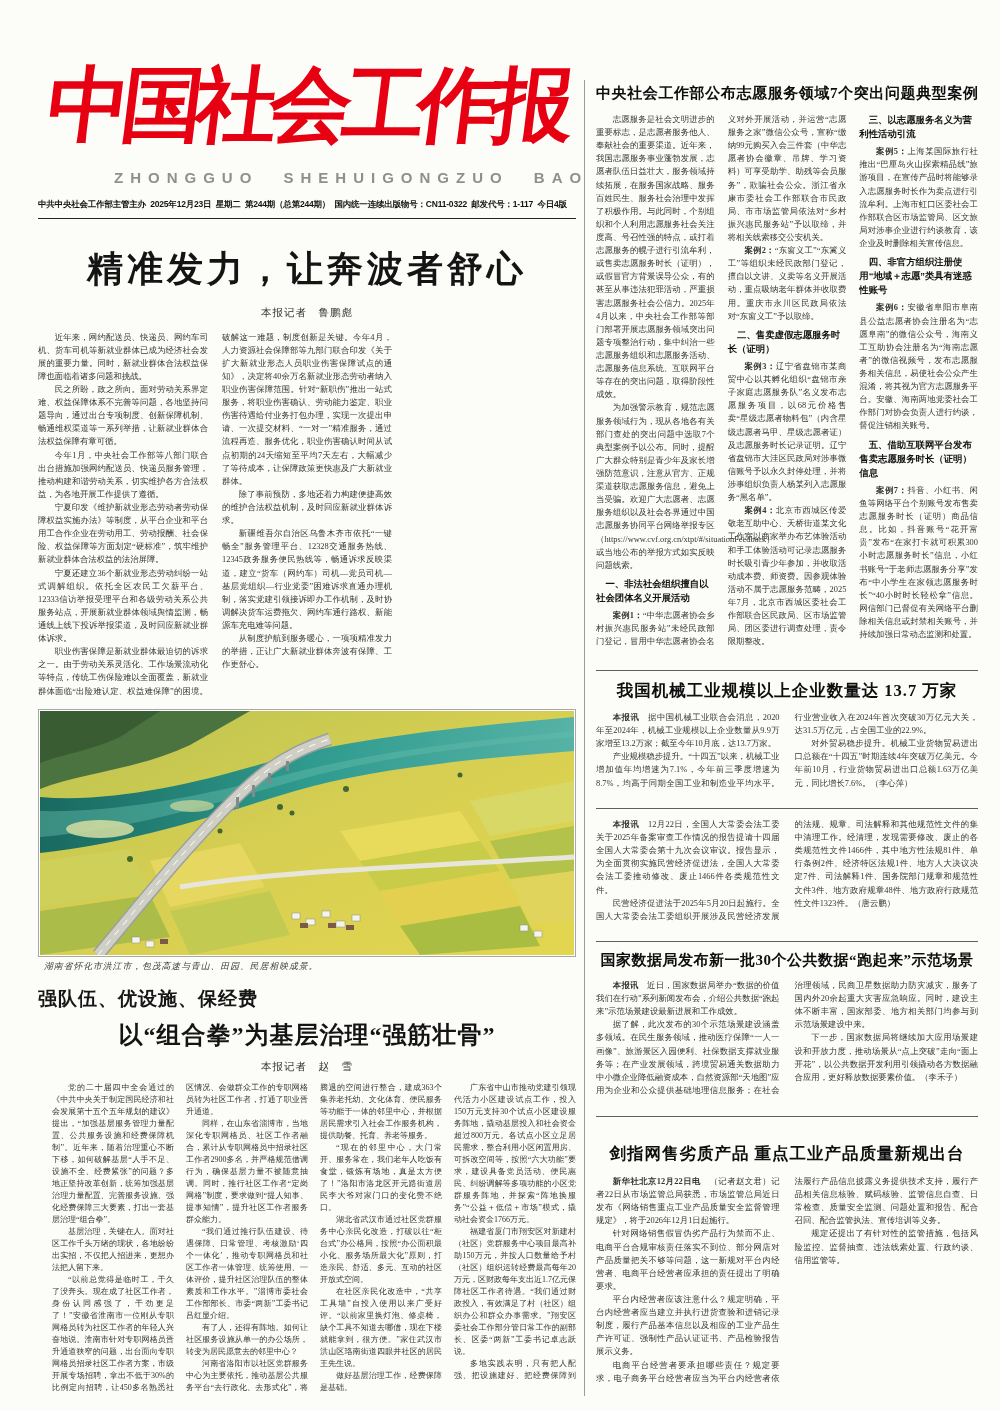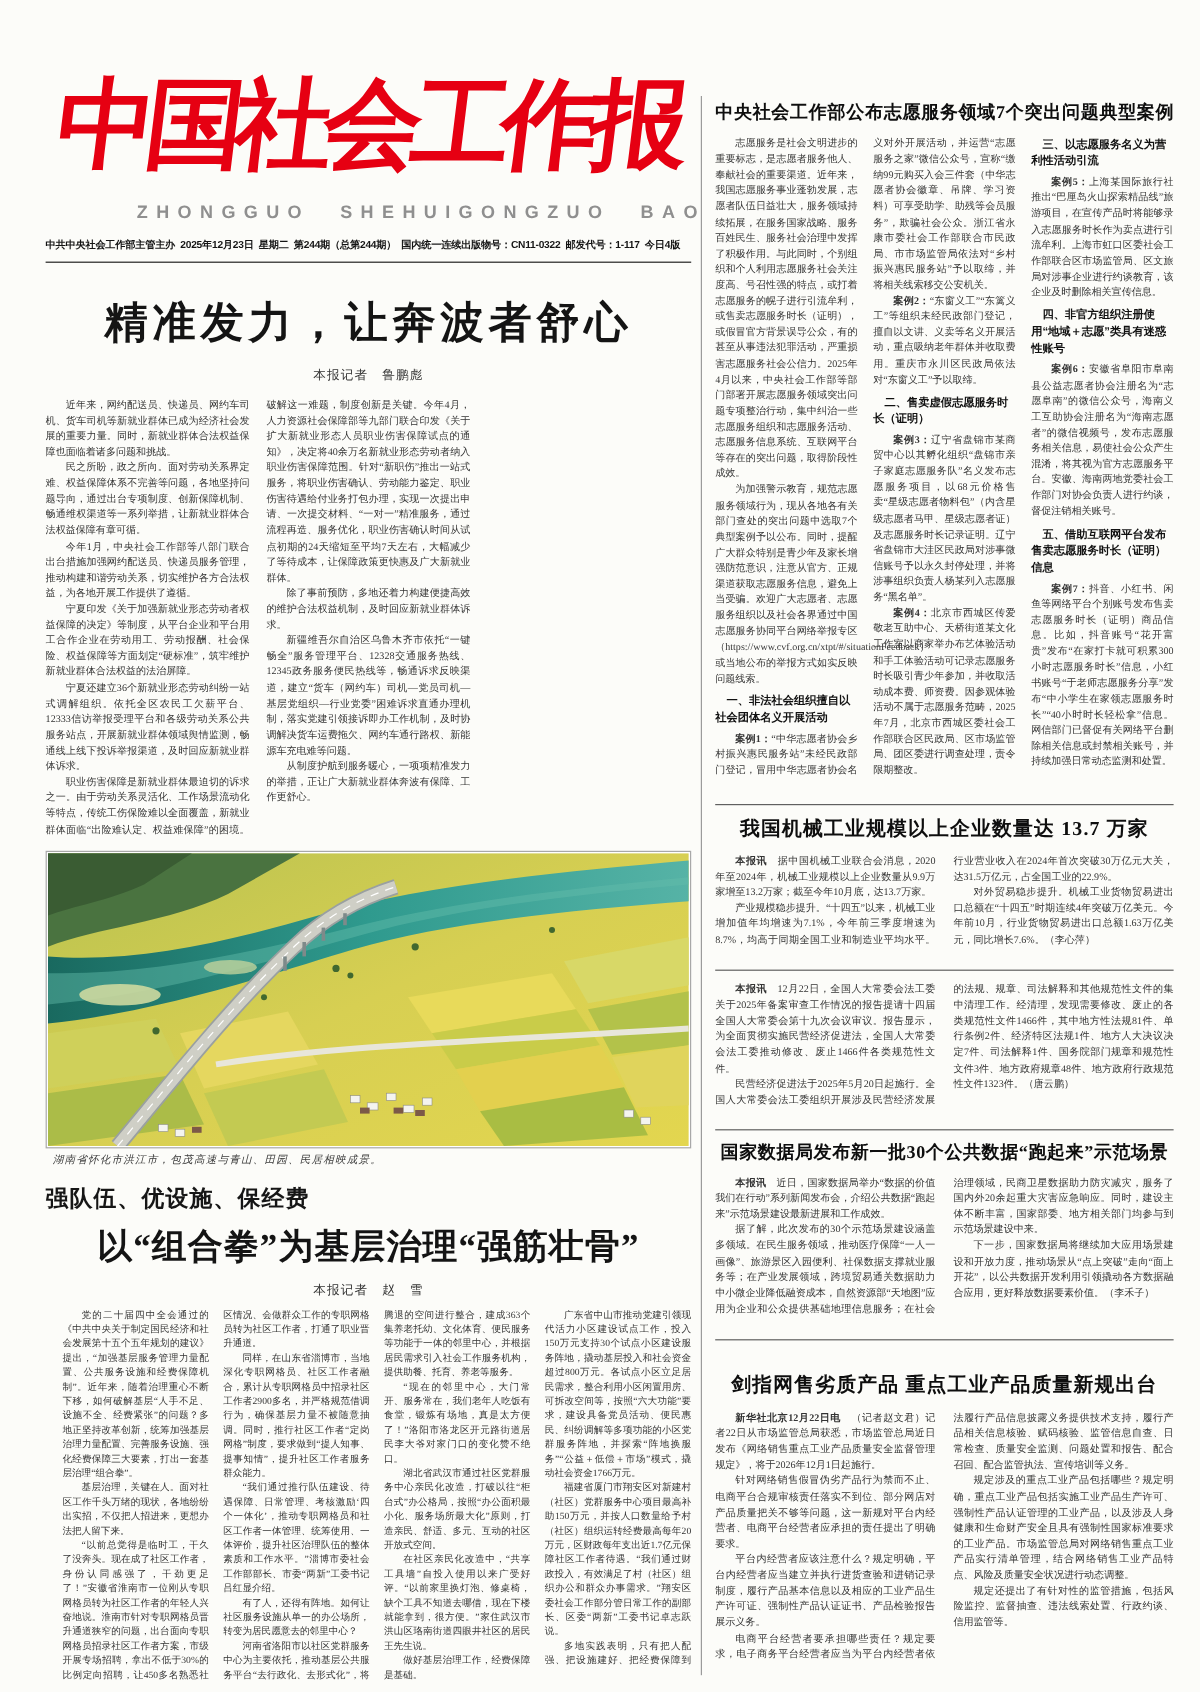--- a/index.html
+++ b/index.html
@@ -43,21 +43,21 @@
   .lead-byline{ margin-top:12px; }
   .lead-body{ margin-top:11px; height:368px; column-count:3; column-gap:14px; column-fill:auto; overflow:hidden; }
 
   
   .photo-frame{ margin-top:10px; border:1px solid #a8a8a8; padding:1px; background:#fff; }
   svg.photo{ display:block; width:100%; height:244px; }
   .caption{ margin:4px 0 0 6px; font-size:8.8px; font-style:italic; color:#3a3a3a; letter-spacing:1px; }
 
   
   .kicker{ margin-top:13px; font-size:19px; font-weight:900; color:#161616; letter-spacing:1px; }
-  .g-headline{ margin-top:7px; text-align:center; font-size:29px; font-weight:900; letter-spacing:1px; color:#141414; white-space:nowrap; }
+  .g-headline{ margin-top:7px; text-align:center; font-size:24px; font-weight:900; letter-spacing:1px; color:#141414; white-space:nowrap; }
   .g-byline{ margin-top:9px; }
   .g-body{ margin-top:8px; height:318px; column-count:4; column-gap:12px; column-fill:auto; overflow:hidden;margin-left:14px; }
   .g-body .para{ font-size:8px; line-height:1.5; }
 
   
   .vol-headline{
     margin-top:12px; font-size:15px; font-weight:900; color:#0e0e0e;
     text-align:justify; text-align-last:justify; white-space:nowrap; letter-spacing:0;
   }
   .vol-body{ margin-top:10px; height:548px; column-count:3; column-gap:13px; column-fill:auto; overflow:hidden; }
@@ -88,21 +88,21 @@
       <div class="mast-rule"></div>
     </div>
 
     <div>
       <div class="lead-headline">精准发力，让奔波者舒心</div>
       <div class="byline lead-byline">本报记者　鲁鹏彪</div>
       <div class="lead-body">
           <p class="para">近年来，网约配送员、快递员、网约车司机、货车司机等新就业群体已成为经济社会发展的重要力量。同时，新就业群体合法权益保障也面临着诸多问题和挑战。</p>
           <p class="para">民之所盼，政之所向。面对劳动关系界定难、权益保障体系不完善等问题，各地坚持问题导向，通过出台专项制度、创新保障机制、畅通维权渠道等一系列举措，让新就业群体合法权益保障有章可循。</p>
           <p class="para">今年1月，中央社会工作部等八部门联合出台措施加强网约配送员、快递员服务管理，推动构建和谐劳动关系，切实维护各方合法权益，为各地开展工作提供了遵循。</p>
-          <p class="para">宁夏印发《关于加强新就业形态劳动者权益保障的决定》等制度，从平台企业和平台用工合作企业在劳动用工、劳动报酬、社会保险、权益保障等方面划定“硬标准”，筑牢维护新就业群体合法权益的法治屏障。</p>
+          <p class="para">宁夏印发《维护新就业形态劳动者劳动保障权益实施办法》等制度，从平台企业和平台用工合作企业在劳动用工、劳动报酬、社会保险、权益保障等方面划定“硬标准”，筑牢维护新就业群体合法权益的法治屏障。</p>
           <p class="para">宁夏还建立36个新就业形态劳动纠纷一站式调解组织。依托全区农民工欠薪平台、12333信访举报受理平台和各级劳动关系公共服务站点，开展新就业群体领域舆情监测，畅通线上线下投诉举报渠道，及时回应新就业群体诉求。</p>
           <p class="para">职业伤害保障是新就业群体最迫切的诉求之一。由于劳动关系灵活化、工作场景流动化等特点，传统工伤保险难以全面覆盖，新就业群体面临“出险难认定、权益难保障”的困境。破解这一难题，制度创新是关键。今年4月，人力资源社会保障部等九部门联合印发《关于扩大新就业形态人员职业伤害保障试点的通知》，决定将40余万名新就业形态劳动者纳入职业伤害保障范围。针对“新职伤”推出一站式服务，将职业伤害确认、劳动能力鉴定、职业伤害待遇给付业务打包办理，实现一次提出申请、一次提交材料、“一对一”精准服务，通过流程再造、服务优化，职业伤害确认时间从试点初期的24天缩短至平均7天左右，大幅减少了等待成本，让保障政策更快惠及广大新就业群体。</p>
           <p class="para">除了事前预防，多地还着力构建便捷高效的维护合法权益机制，及时回应新就业群体诉求。</p>
           <p class="para">新疆维吾尔自治区乌鲁木齐市依托“一键畅全”服务管理平台、12328交通服务热线、12345政务服务便民热线等，畅通诉求反映渠道，建立“货车（网约车）司机—党员司机—基层党组织—行业党委”困难诉求直通办理机制，落实党建引领接诉即办工作机制，及时协调解决货车运费拖欠、网约车通行路权、新能源车充电难等问题。</p>
           <p class="para">从制度护航到服务暖心，一项项精准发力的举措，正让广大新就业群体奔波有保障、工作更舒心。</p>
         </div>
     </div>
 
     <div class="photo-frame">
       <svg class="photo" viewBox="0 0 534 244" preserveAspectRatio="none">
@@ -265,18 +265,17 @@
 
     <div class="divider"></div>
 
     <div>
       <div class="headline-c qual-headline">剑指网售劣质产品  重点工业产品质量新规出台</div>
       <div class="two-col qual-body">
           <p class="para"><b>新华社北京12月22日电　</b>（记者赵文君）记者22日从市场监管总局获悉，市场监管总局近日发布《网络销售重点工业产品质量安全监督管理规定》，将于2026年12月1日起施行。</p>
           <p class="para">针对网络销售假冒伪劣产品行为禁而不止、电商平台合规审核责任落实不到位、部分网店对产品质量把关不够等问题，这一新规对平台内经营者、电商平台经营者应承担的责任提出了明确要求。</p>
           <p class="para">平台内经营者应该注意什么？规定明确，平台内经营者应当建立并执行进货查验和进销记录制度，履行产品基本信息以及相应的工业产品生产许可证、强制性产品认证证书、产品检验报告展示义务。</p>
           <p class="para">电商平台经营者要承担哪些责任？规定要求，电子商务平台经营者应当为平台内经营者依法履行产品信息披露义务提供技术支持，履行产品相关信息核验、赋码核验、监管信息自查、日常检查、质量安全监测、问题处置和报告、配合召回、配合监管执法、宣传培训等义务。</p>
-          <p class="para">规定涉及的重点工业产品包括哪些？规定明确，重点工业产品包括实施工业产品生产许可、强制性产品认证管理的工业产品，以及涉及人身健康和生命财产安全且具有强制性国家标准要求的工业产品。市场监管总局对网络销售重点工业产品实行清单管理，结合网络销售工业产品特点、风险及质量安全状况进行动态调整。</p>
           <p class="para">规定还提出了有针对性的监管措施，包括风险监控、监督抽查、违法线索处置、行政约谈、信用监管等。</p>
         </div>
     </div>
   </div>
 </div>
 
 </body></html>

